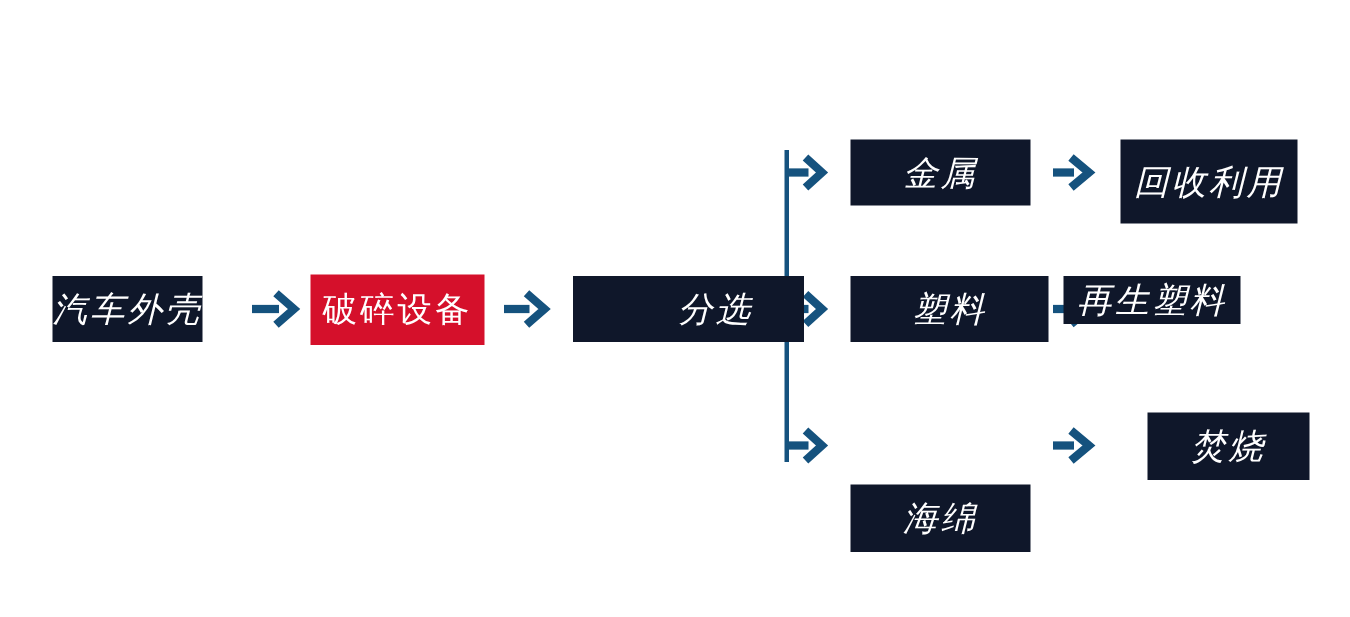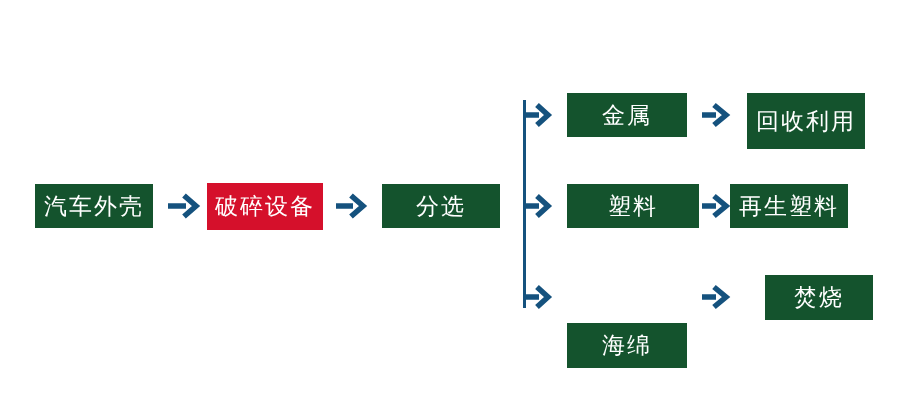--- a/index.html
+++ b/index.html
@@ -20,33 +20,33 @@
     display: flex;
     align-items: center;
     justify-content: center;
     color: #ffffff;
     font-size: 23px;
     letter-spacing: 2px;
     line-height: 1;
     text-align: center;
     white-space: nowrap;
   }
-  .box-blue { background: #14532d; }
+  .box-blue { background: #0f172a; font-style: italic; }
   .box-red  { background: #D5102B; text-align: center; }
 
   
-  .box-source   { left: 35px;  top: 184px; width: 118px; height: 44px; }
+  .box-source   { left: 35px;  top: 184px; width: 100px; height: 44px; }
   .box-crusher  { left: 207px; top: 183px; width: 116px; height: 47px; }
-  .box-sorting  { left: 382px; top: 184px; width: 118px; height: 44px; }
+  .box-sorting  { left: 382px; top: 184px; width: 118px; height: 44px; padding-left: 36px; }
 
   
   .box-metal      { left: 567px; top: 93px;  width: 120px; height: 44px; }
   .box-recycle    { left: 747px; top: 93px;  width: 118px; height: 56px; }
   .box-plastic    { left: 567px; top: 184px; width: 132px; height: 44px; }
-  .box-replastic  { left: 730px; top: 184px; width: 118px; height: 44px; }
+  .box-replastic  { left: 709px; top: 184px; width: 118px; height: 32px; }
   .box-sponge     { left: 567px; top: 275px; width: 120px; height: 45px; margin-top: 48px; }
   .box-incinerate { left: 765px; top: 275px; width: 108px; height: 45px; }
 
   .connector-layer {
     position: absolute;
     left: 0; top: 0;
     width: 900px;
     height: 411px;
     pointer-events: none;
   }

